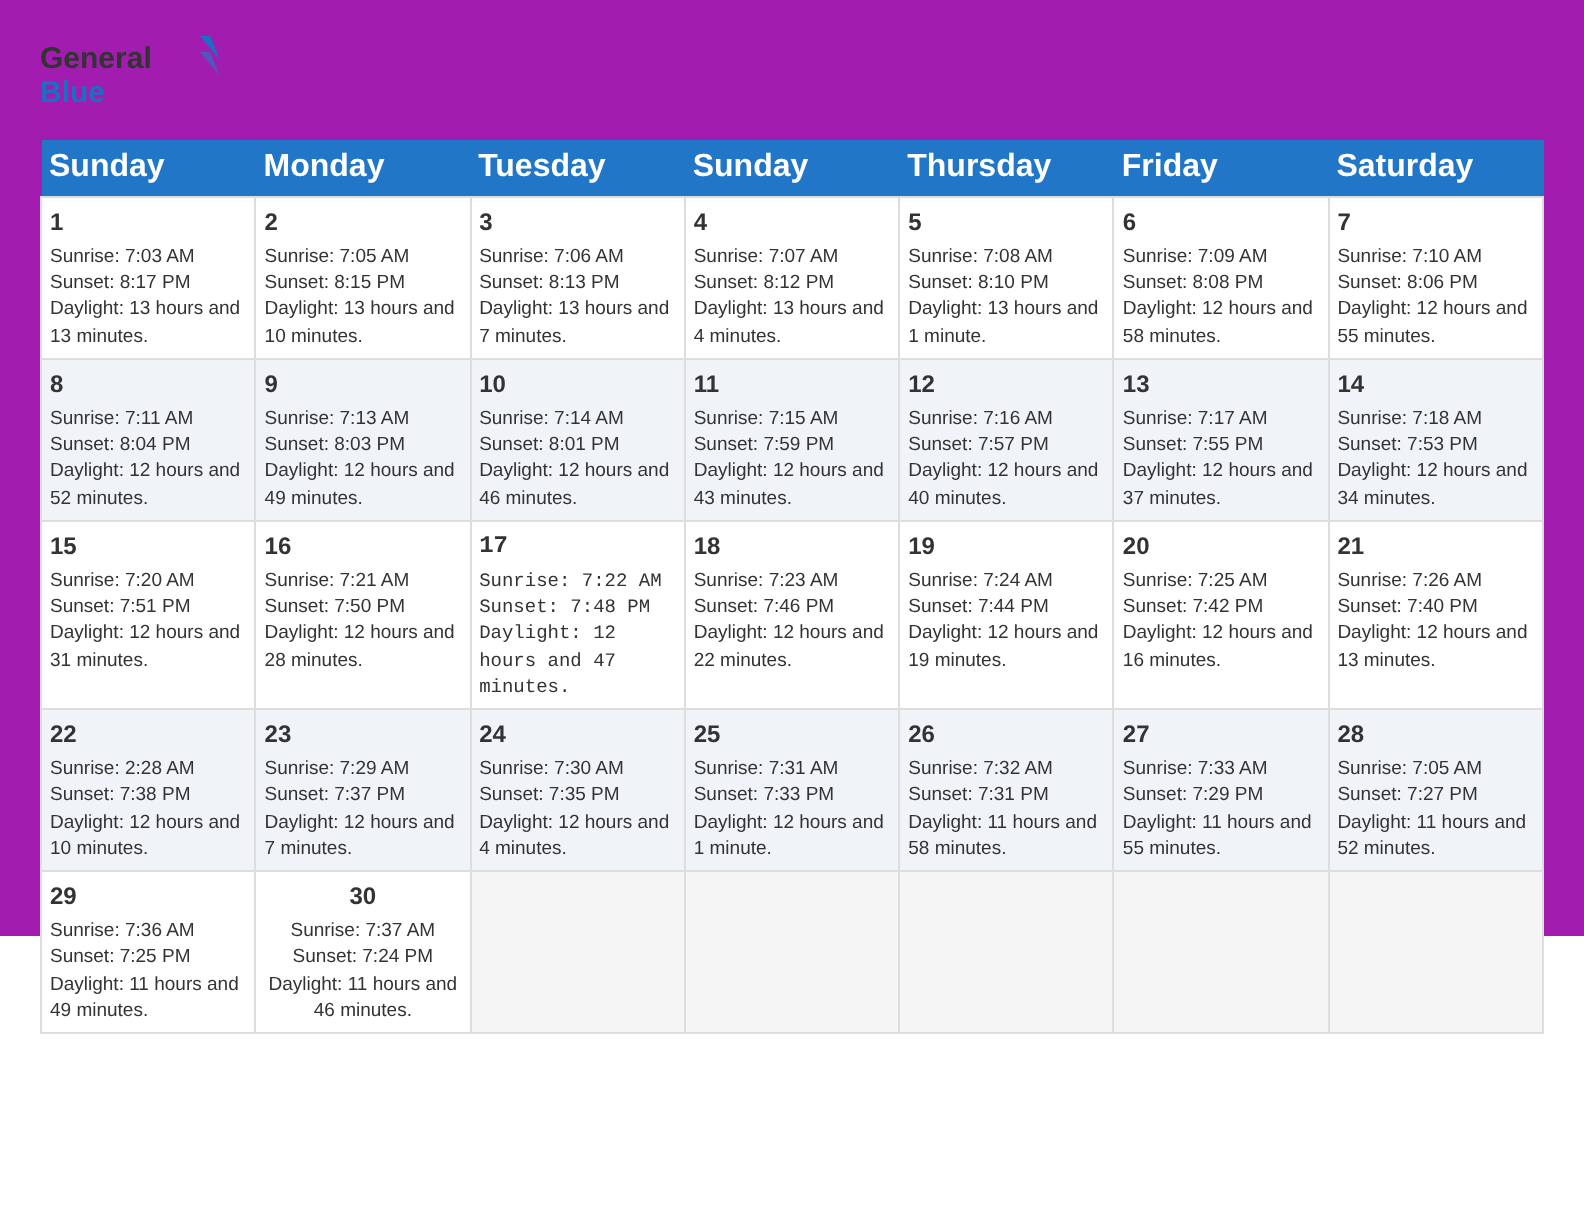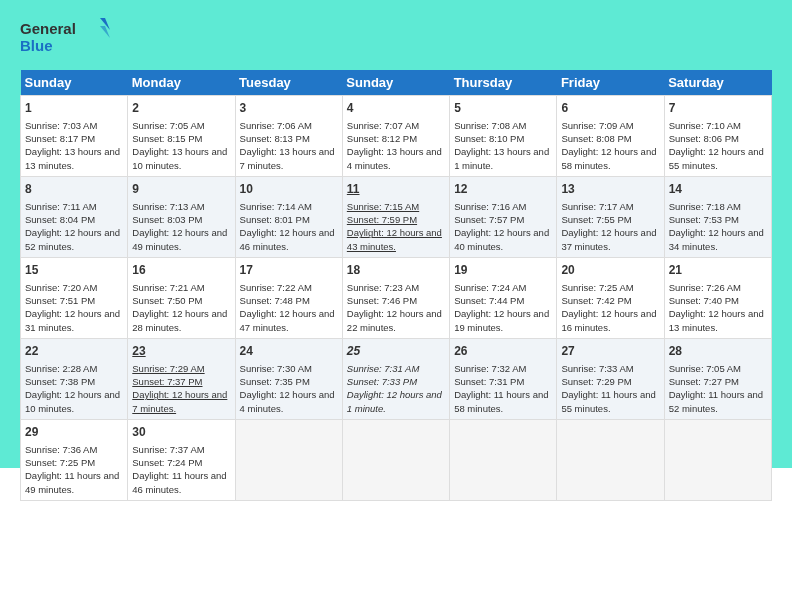--- a/index.html
+++ b/index.html
@@ -7,21 +7,21 @@
       font-family: Arial, sans-serif;
       background: #fff;
       width: 792px;
       height: 612px;
       overflow: hidden;
     }
     .page {
       width: 792px;
       height: 468px;
       padding: 16px 20px 10px 20px;
-      background: #5eead4;
+      background: #a21caf;
     }
     .header {
       display: flex;
       justify-content: space-between;
       align-items: flex-start;
       margin-bottom: 10px;
     }
     .logo {
       display: flex;
       align-items: center;
@@ -41,21 +41,21 @@
     table {
       width: 100%;
       border-collapse: collapse;
       font-size: 10px;
     }
     thead tr th {
       background-color: #2176c7;
       color: #fff;
       padding: 5px 4px;
       text-align: left;
-      font-size: 13px;
+      font-size: 16px;
       font-weight: bold;
     }
     tbody tr td {
       vertical-align: top;
       padding: 4px 4px;
       border: 1px solid #ddd;
       width: 14.28%;
       height: 80px;
       background: #fff;
       font-size: 9.5px;
@@ -117,46 +117,46 @@
           <td style="background-color: rgb(255, 255, 255);"><span class="day-num">3</span><span>Sunrise: 7:06 AM</span><br><span>Sunset: 8:13 PM</span><br><span>Daylight: 13 hours and 7 minutes.</span></td>
           <td style="background-color: rgb(255, 255, 255);"><span class="day-num">4</span><span>Sunrise: 7:07 AM</span><br><span>Sunset: 8:12 PM</span><br><span>Daylight: 13 hours and 4 minutes.</span></td>
           <td style="background-color: rgb(255, 255, 255);"><span class="day-num">5</span><span>Sunrise: 7:08 AM</span><br><span>Sunset: 8:10 PM</span><br><span>Daylight: 13 hours and 1 minute.</span></td>
           <td style="background-color: rgb(255, 255, 255);"><span class="day-num">6</span><span>Sunrise: 7:09 AM</span><br><span>Sunset: 8:08 PM</span><br><span>Daylight: 12 hours and 58 minutes.</span></td>
           <td style="background-color: rgb(255, 255, 255);"><span class="day-num">7</span><span>Sunrise: 7:10 AM</span><br><span>Sunset: 8:06 PM</span><br><span>Daylight: 12 hours and 55 minutes.</span></td>
         </tr>
         <tr>
           <td style="background-color: rgb(240, 244, 248);"><span class="day-num">8</span><span>Sunrise: 7:11 AM</span><br><span>Sunset: 8:04 PM</span><br><span>Daylight: 12 hours and 52 minutes.</span></td>
           <td style="background-color: rgb(240, 244, 248);"><span class="day-num">9</span><span>Sunrise: 7:13 AM</span><br><span>Sunset: 8:03 PM</span><br><span>Daylight: 12 hours and 49 minutes.</span></td>
           <td style="background-color: rgb(240, 244, 248);"><span class="day-num">10</span><span>Sunrise: 7:14 AM</span><br><span>Sunset: 8:01 PM</span><br><span>Daylight: 12 hours and 46 minutes.</span></td>
-          <td style="background-color: rgb(240, 244, 248); text-decoration: underline;"><span class="day-num">11</span><span>Sunrise: 7:15 AM</span><br><span>Sunset: 7:59 PM</span><br><span>Daylight: 12 hours and 43 minutes.</span></td>
+          <td style="background-color: rgb(240, 244, 248);"><span class="day-num">11</span><span>Sunrise: 7:15 AM</span><br><span>Sunset: 7:59 PM</span><br><span>Daylight: 12 hours and 43 minutes.</span></td>
           <td style="background-color: rgb(240, 244, 248); margin-top: 14px;"><span class="day-num">12</span><span>Sunrise: 7:16 AM</span><br><span>Sunset: 7:57 PM</span><br><span>Daylight: 12 hours and 40 minutes.</span></td>
           <td style="background-color: rgb(240, 244, 248);"><span class="day-num">13</span><span>Sunrise: 7:17 AM</span><br><span>Sunset: 7:55 PM</span><br><span>Daylight: 12 hours and 37 minutes.</span></td>
           <td style="background-color: rgb(240, 244, 248);"><span class="day-num">14</span><span>Sunrise: 7:18 AM</span><br><span>Sunset: 7:53 PM</span><br><span>Daylight: 12 hours and 34 minutes.</span></td>
         </tr>
         <tr>
           <td style="background-color: rgb(255, 255, 255);"><span class="day-num">15</span><span>Sunrise: 7:20 AM</span><br><span>Sunset: 7:51 PM</span><br><span>Daylight: 12 hours and 31 minutes.</span></td>
           <td style="background-color: rgb(255, 255, 255);"><span class="day-num">16</span><span>Sunrise: 7:21 AM</span><br><span>Sunset: 7:50 PM</span><br><span>Daylight: 12 hours and 28 minutes.</span></td>
-          <td style="background-color: rgb(255, 255, 255);"><span class="day-num">17</span><span>Sunrise: 7:22 AM</span><br><span>Sunset: 7:48 PM</span><br><span>Daylight: 12 hours and 47 minutes.</span></td>
+          <td style="background-color: rgb(255, 255, 255); font-family: Liberation Mono, monospace;"><span class="day-num">17</span><span>Sunrise: 7:22 AM</span><br><span>Sunset: 7:48 PM</span><br><span>Daylight: 12 hours and 47 minutes.</span></td>
           <td style="background-color: rgb(255, 255, 255);"><span class="day-num">18</span><span>Sunrise: 7:23 AM</span><br><span>Sunset: 7:46 PM</span><br><span>Daylight: 12 hours and 22 minutes.</span></td>
           <td style="background-color: rgb(255, 255, 255);"><span class="day-num">19</span><span>Sunrise: 7:24 AM</span><br><span>Sunset: 7:44 PM</span><br><span>Daylight: 12 hours and 19 minutes.</span></td>
           <td style="background-color: rgb(255, 255, 255);"><span class="day-num">20</span><span>Sunrise: 7:25 AM</span><br><span>Sunset: 7:42 PM</span><br><span>Daylight: 12 hours and 16 minutes.</span></td>
           <td style="background-color: rgb(255, 255, 255); margin-left: 28px;"><span class="day-num">21</span><span>Sunrise: 7:26 AM</span><br><span>Sunset: 7:40 PM</span><br><span>Daylight: 12 hours and 13 minutes.</span></td>
         </tr>
         <tr>
           <td style="background-color: rgb(240, 244, 248); margin-top: 40px;"><span class="day-num">22</span><span>Sunrise: 2:28 AM</span><br><span>Sunset: 7:38 PM</span><br><span>Daylight: 12 hours and 10 minutes.</span></td>
-          <td style="background-color: rgb(240, 244, 248); text-decoration: underline;"><span class="day-num">23</span><span>Sunrise: 7:29 AM</span><br><span>Sunset: 7:37 PM</span><br><span>Daylight: 12 hours and 7 minutes.</span></td>
+          <td style="background-color: rgb(240, 244, 248);"><span class="day-num">23</span><span>Sunrise: 7:29 AM</span><br><span>Sunset: 7:37 PM</span><br><span>Daylight: 12 hours and 7 minutes.</span></td>
           <td style="background-color: rgb(240, 244, 248);"><span class="day-num">24</span><span>Sunrise: 7:30 AM</span><br><span>Sunset: 7:35 PM</span><br><span>Daylight: 12 hours and 4 minutes.</span></td>
-          <td style="background-color: rgb(240, 244, 248); font-style: italic;"><span class="day-num">25</span><span>Sunrise: 7:31 AM</span><br><span>Sunset: 7:33 PM</span><br><span>Daylight: 12 hours and 1 minute.</span></td>
+          <td style="background-color: rgb(240, 244, 248);"><span class="day-num">25</span><span>Sunrise: 7:31 AM</span><br><span>Sunset: 7:33 PM</span><br><span>Daylight: 12 hours and 1 minute.</span></td>
           <td style="background-color: rgb(240, 244, 248);"><span class="day-num">26</span><span>Sunrise: 7:32 AM</span><br><span>Sunset: 7:31 PM</span><br><span>Daylight: 11 hours and 58 minutes.</span></td>
           <td style="background-color: rgb(240, 244, 248);"><span class="day-num">27</span><span>Sunrise: 7:33 AM</span><br><span>Sunset: 7:29 PM</span><br><span>Daylight: 11 hours and 55 minutes.</span></td>
           <td style="background-color: rgb(240, 244, 248);"><span class="day-num">28</span><span>Sunrise: 7:05 AM</span><br><span>Sunset: 7:27 PM</span><br><span>Daylight: 11 hours and 52 minutes.</span></td>
         </tr>
         <tr>
           <td style="background-color: rgb(255, 255, 255);"><span class="day-num">29</span><span>Sunrise: 7:36 AM</span><br><span>Sunset: 7:25 PM</span><br><span>Daylight: 11 hours and 49 minutes.</span></td>
-          <td style="background-color: rgb(255, 255, 255);"><span class="day-num">30</span><span>Sunrise: 7:37 AM</span><br><span>Sunset: 7:24 PM</span><br><span>Daylight: 11 hours and 46 minutes.</span></td>
+          <td style="background-color: rgb(255, 255, 255); text-align: center;"><span class="day-num">30</span><span>Sunrise: 7:37 AM</span><br><span>Sunset: 7:24 PM</span><br><span>Daylight: 11 hours and 46 minutes.</span></td>
           <td class="empty"></td>
           <td class="empty"></td>
           <td class="empty"></td>
           <td class="empty"></td>
           <td class="empty"></td>
         </tr>
       </tbody>
   </table>
 </div>
 

